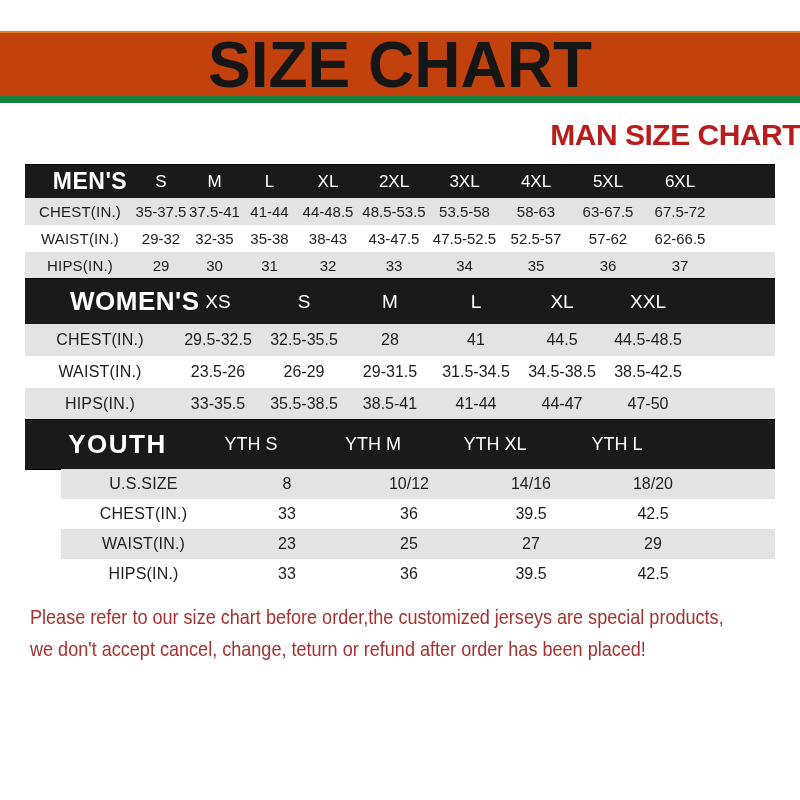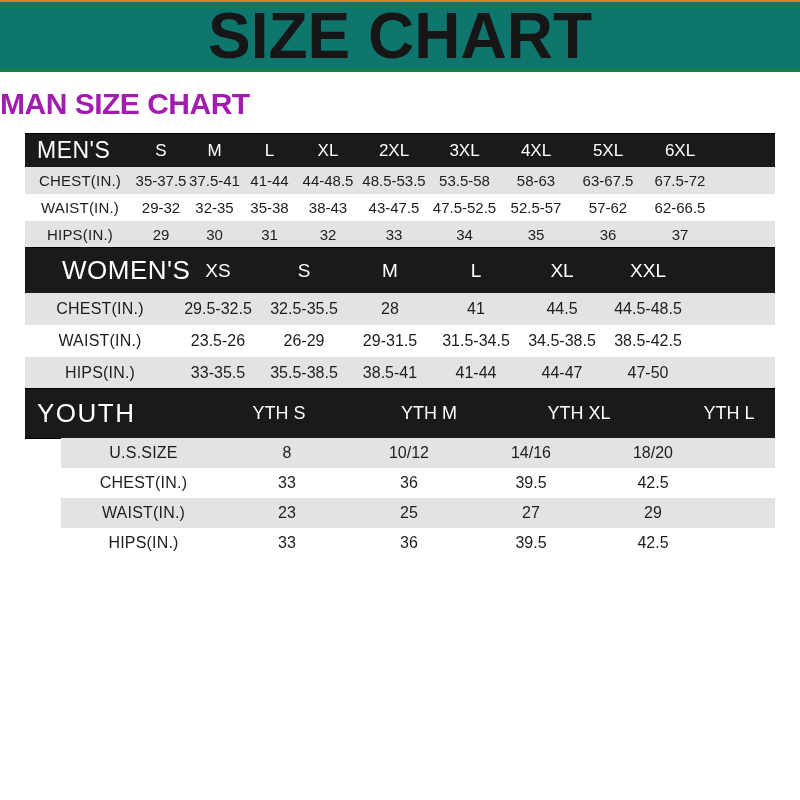--- a/index.html
+++ b/index.html
@@ -7,56 +7,56 @@
   body {
     background: #ffffff;
     font-family: "Liberation Sans", sans-serif;
     color: #111;
   }
   .page { width: 800px; height: 800px; position: relative; }
 
   
   .banner {
     height: 72px;
-    background: #0f766e;
+    background: #c2410c;
     border-top: 2px solid #DD7D1C;
-    border-bottom: 3px solid #15803d;
-    display: flex; align-items: center; justify-content: center;
+    border-bottom: 7px solid #15803d;
+    display: flex; align-items: center; justify-content: center; margin-top: 31px;
   }
   .banner-title {
     font-size: 64px; font-weight: bold; letter-spacing: 0px;
     color: #161616; transform: scaleY(1.02); line-height: 1;
   }
 
   
   .section-heading {
-    text-align: left; font-weight: bold; font-size: 30px;
-    letter-spacing: -0.5px; color: #a21caf;
+    text-align: right; font-weight: bold; font-size: 30px;
+    letter-spacing: -0.5px; color: #b91c1c;
   }
   .h-men   { margin: 15px 0 13px; }
   .h-women { margin: 19px 0 16px; }
   .h-youth { margin: 30px 0 17px; }
 
   
   .size-table { margin: 0 25px; }
   .grid-men   { display: grid; grid-template-columns: 110px 52px 55px 55px 62px 70px 71px 72px 72px 72px 1fr; }
   .grid-women { display: grid; grid-template-columns: 150px 86px 86px 86px 86px 86px 86px 1fr; }
   .grid-youth { display: grid; grid-template-columns: 165px 122px 122px 122px 122px 1fr; }
 
   .thead {
     background: #1A1A1A; color: #ffffff;
     align-items: center;
     box-shadow: 0 1px 0 #000, 0 -1px 0 #000;
   }
-  .thead-label { font-weight: normal; padding-left: 12px; text-align: left; }
+  .thead-label { font-weight: bold; padding-left: 20px; text-align: center; }
   .col-header  { text-align: center; font-weight: normal; }
 
   .s-men   .thead { height: 33px; }
   .s-women .thead { height: 45px; }
-  .s-youth .thead { height: 49px; gap: 28px; }
+  .s-youth .thead { height: 49px; }
   .s-men   .thead-label { font-size: 23px; letter-spacing: 0.5px; }
   .s-women .thead-label { font-size: 26px; letter-spacing: 0.5px; margin-left: 25px; }
   .s-youth .thead-label { font-size: 26px; letter-spacing: 1.5px; }
   .s-men   .col-header { font-size: 17px; }
   .s-women .col-header { font-size: 19px; }
   .s-youth .col-header { font-size: 18px; }
 
   .trow { align-items: center; }
   .tbody .trow:nth-child(odd) { background: #E3E3E3; }
   .s-men   .trow { height: 27px; font-size: 15px; }
@@ -215,14 +215,18 @@
             <div class="row-label">HIPS(IN.)</div>
             <div class="cell">33</div>
             <div class="cell">36</div>
             <div class="cell">39.5</div>
             <div class="cell">42.5</div>
           </div>
         </div>
     </div>
   </section>
 
+  <footer class="footnote">
+    <div class="footnote-line">Please refer to our size chart before order,the customized jerseys are special products,</div>
+    <div class="footnote-line">we don't accept cancel, change, teturn or refund after order has been placed!</div>
+  </footer>
 
 </div>
 
 </body></html>

